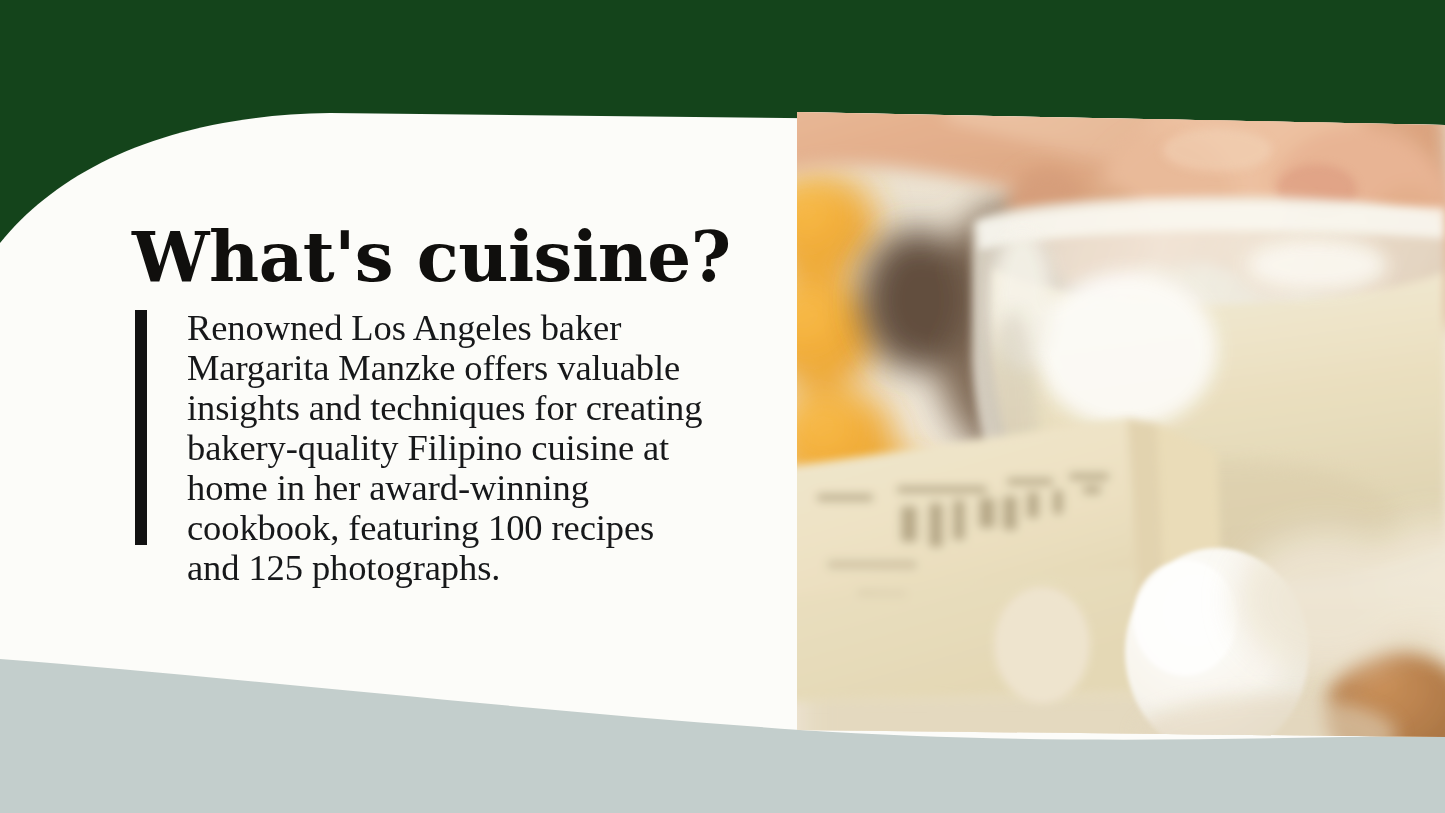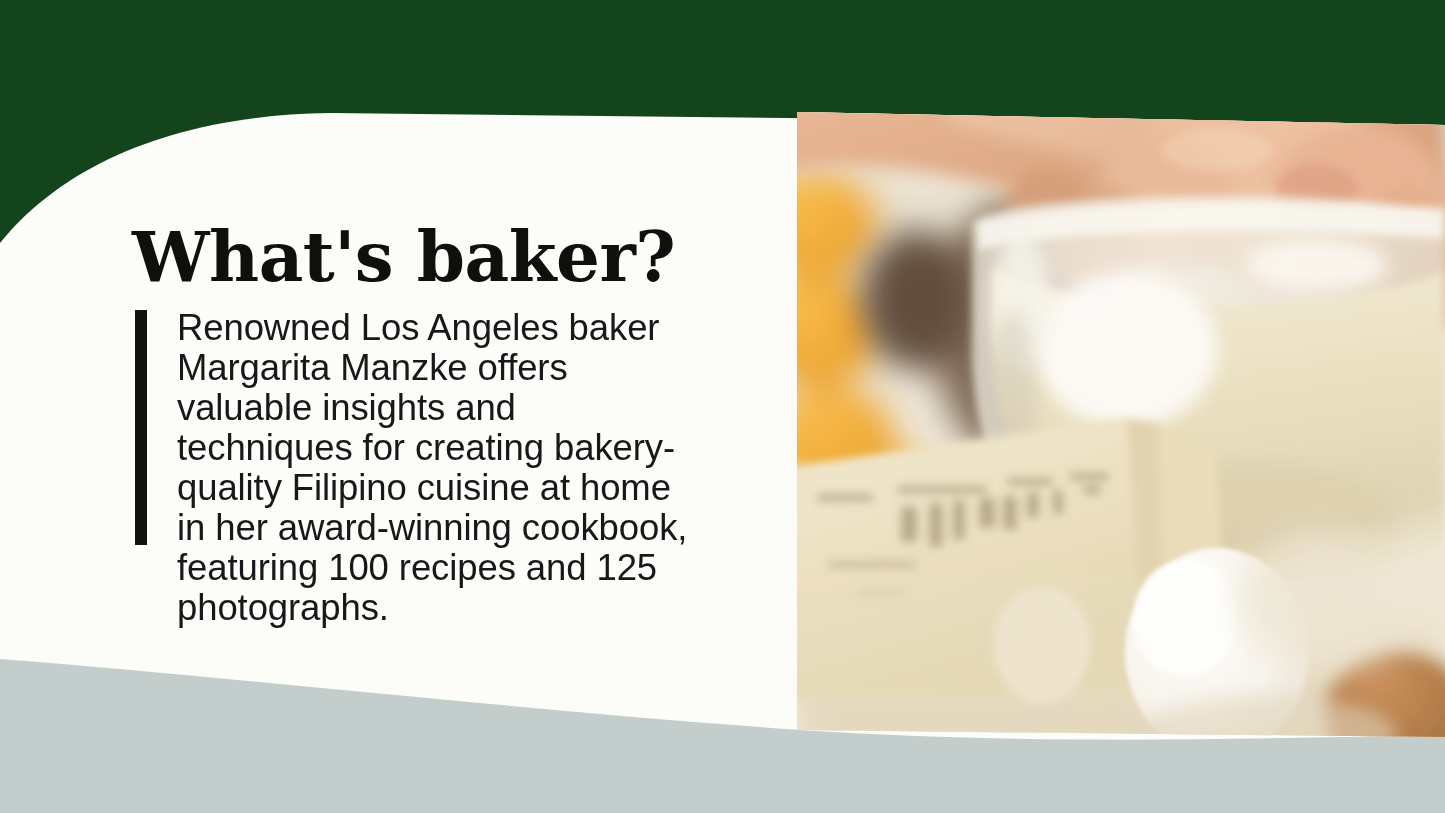--- a/index.html
+++ b/index.html
@@ -70,23 +70,23 @@
     display: flex;
     align-items: flex-start;
   }
   #quote-bar {
     width: 12px;
     height: 235px;
     background: #121212;
     flex: 0 0 auto;
   }
   #body-text {
-    margin-left: 30px;
+    margin-left: 40px;
     width: 520px;
-    font-family: Liberation Sans, sans-serif;
+    font-family: Liberation Serif, serif;
     font-size: 36.5px;
     line-height: 40px;
     color: #17181A;
     letter-spacing: -0.1px;
     margin-top: -2px;
   }
 </style>
 </head>
 <body>
 
@@ -297,21 +297,21 @@
         </g>
 
         <rect x="0" y="0" width="648" height="813" fill="#f4e9d6" opacity="0.06"></rect>
       </svg>
 
     </div>
   </div>
 
   <div id="text-col">
 
-    <h1 id="page-title">What's baker?</h1>
+    <h1 id="page-title">What's cuisine?</h1>
 
     <div id="quote-block">
       <div id="quote-bar"></div>
       <p id="body-text">Renowned Los Angeles baker Margarita Manzke offers valuable insights and techniques for creating bakery-quality Filipino cuisine at home in her award-winning cookbook, featuring 100 recipes and 125 photographs.</p>
     </div>
 
   </div>
 
 </div>
 

